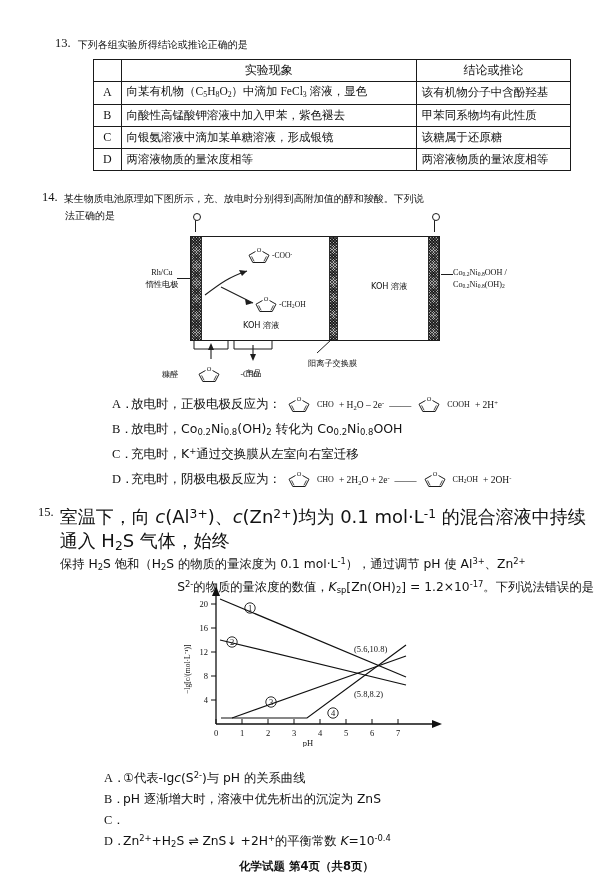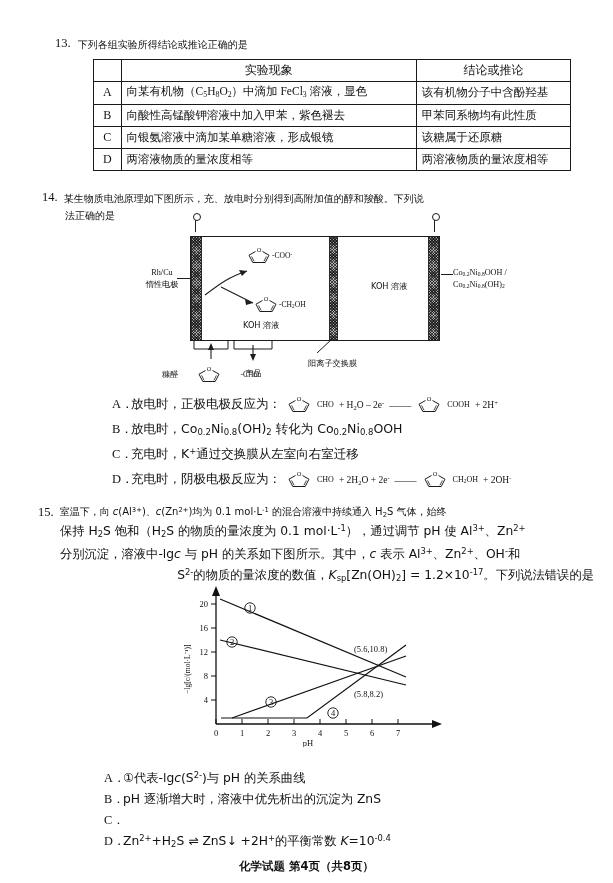--- a/index.html
+++ b/index.html
@@ -315,24 +315,23 @@
         </svg>
       </span>
       <span style="font-size:8px;">CH<sub>2</sub>OH</span>
       <span style="font-size:9.5px;">+ 2OH<sup>-</sup></span>
     </div>
   </div>
 
   <div class="q15">
     <div class="head">
       <span class="qnum">15.</span>
-      <span class="cn" style="font-size:10px;">室温下，向 <i>c</i>(Al<sup>3+</sup>)、<i>c</i>(Zn<sup>2+</sup>)均为 0.1 mol·L<sup>-1</sup> 的混合溶液中持续通入 H<sub>2</sub>S 气体，始终</span>
+      <span class="cn" style="font-size:18px;">室温下，向 <i>c</i>(Al<sup>3+</sup>)、<i>c</i>(Zn<sup>2+</sup>)均为 0.1 mol·L<sup>-1</sup> 的混合溶液中持续通入 H<sub>2</sub>S 气体，始终</span>
     </div>
     <div class="cont cn" style="font-size:12.3px; line-height:17.5px;">保持 H<sub>2</sub>S 饱和（H<sub>2</sub>S 的物质的量浓度为 0.1 mol·L<sup>-1</sup>），通过调节 pH 使 Al<sup>3+</sup>、Zn<sup>2+</sup></div>
-    <div class="cont cn" style="font-size:12.3px; line-height:17.5px;">分别沉淀，溶液中-lg<i>c</i> 与 pH 的关系如下图所示。其中，<i>c</i> 表示 Al<sup>3+</sup>、Zn<sup>2+</sup>、OH<sup>-</sup>和</div>
     <div class="cont cn" style="font-size:12.3px; line-height:17.5px;text-align:right;">S<sup>2-</sup>的物质的量浓度的数值，<i>K</i><sub>sp</sub>[Zn(OH)<sub>2</sub>] = 1.2×10<sup>-17</sup>。下列说法错误的是</div>
   </div>
 
   <div class="graph">
     <svg width="270" height="165" viewBox="0 0 270 165">
 
       <line x1="38" y1="142" x2="258" y2="142" stroke="#111" stroke-width="1.3"></line>
       <polygon points="264,142 254,138 254,146" fill="#111"></polygon>
       <line x1="38" y1="142" x2="38" y2="10" stroke="#111" stroke-width="1.3"></line>
       <polygon points="38,4 34,14 42,14" fill="#111"></polygon>

